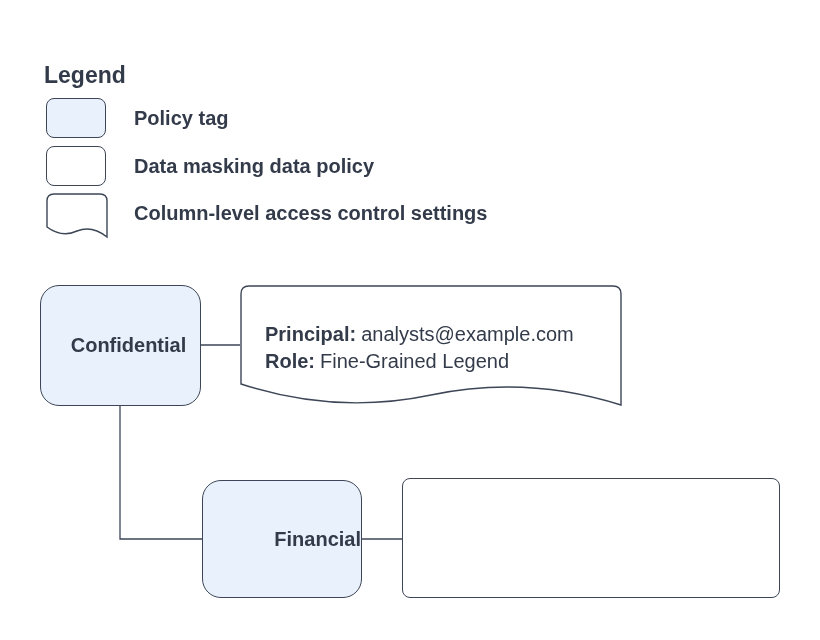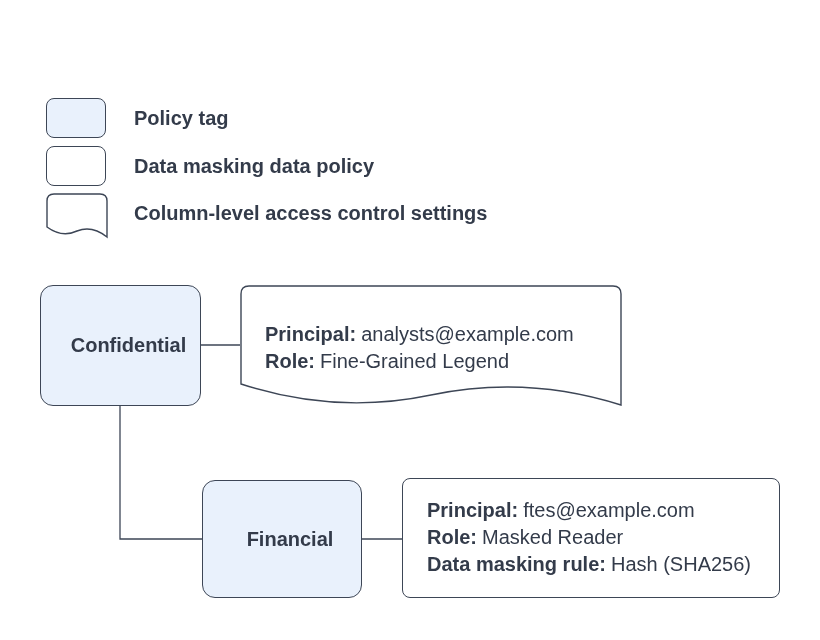--- a/index.html
+++ b/index.html
@@ -57,31 +57,31 @@
     fill: none;
     stroke: #3d4656;
     stroke-width: 1.3;
   }
 
   
   .tag-node {
     box-sizing: border-box;
     background: #e9f1fc;
     border: 1.4px solid #3d4656;
-    border-radius: 13px;
+    border-radius: 19px;
     display: flex;
     align-items: center;
     justify-content: center;
     font-size: 20px;
     font-weight: 700;
     text-align: center;
     padding-left: 16px;
   }
   .tag-confidential { left: 40px; top: 285px; width: 161px; height: 121px; }
-  .tag-financial    { left: 202px; top: 480px; width: 160px; height: 118px; }
+  .tag-financial    { left: 202px; top: 480px; width: 160px; height: 118px; justify-content: flex-end; }
 
   
   .doc-shape { left: 240px; top: 285px; width: 382px; height: 126px; }
   .doc-shape path, .swatch-doc path {
     fill: #ffffff;
     stroke: #3d4656;
     stroke-width: 1.4;
   }
   .doc-text { left: 248px; top: 321px; width: 366px; }
 
@@ -102,20 +102,21 @@
     white-space: nowrap;
   }
   .kv-line .k { font-weight: 700; margin-left: 17px; }
   .kv-line .v { font-weight: 400; margin-left: 5px; }
 </style>
 </head>
 <body>
 
 <div class="canvas">
 
+  <div class="abs legend-title">Legend</div>
 
   <div class="abs swatch tag-fill swatch-1"></div>
   <div class="abs legend-label legend-label-1">Policy tag</div>
 
   <div class="abs swatch swatch-2"></div>
   <div class="abs legend-label legend-label-2">Data masking data policy</div>
 
   <svg class="abs swatch-doc" viewBox="0 0 62 49" aria-hidden="true">
     <path d="M 8,1 L 54,1 Q 61,1 61,8 L 61,44 Q 46,32 31,38 Q 16,45 1,34 L 1,8 Q 1,1 8,1 Z"></path>
   </svg>
@@ -141,25 +142,14 @@
     <div class="kv-line">
       <span class="k">Role:</span><span class="v">Fine-Grained Legend</span>
     </div>
   </div>
 
   <div class="abs tag-node tag-financial">
     <span>Financial</span>
   </div>
 
   <div class="abs policy-rect"></div>
-  <div class="abs rect-text">
-    <div class="kv-line">
-      <span class="k">Principal:</span><span class="v">ftes@example.com</span>
-    </div>
-    <div class="kv-line">
-      <span class="k">Role:</span><span class="v">Masked Reader</span>
-    </div>
-    <div class="kv-line">
-      <span class="k">Data masking rule:</span><span class="v">Hash (SHA256)</span>
-    </div>
-  </div>
 
 </div>
 
 </body></html>

